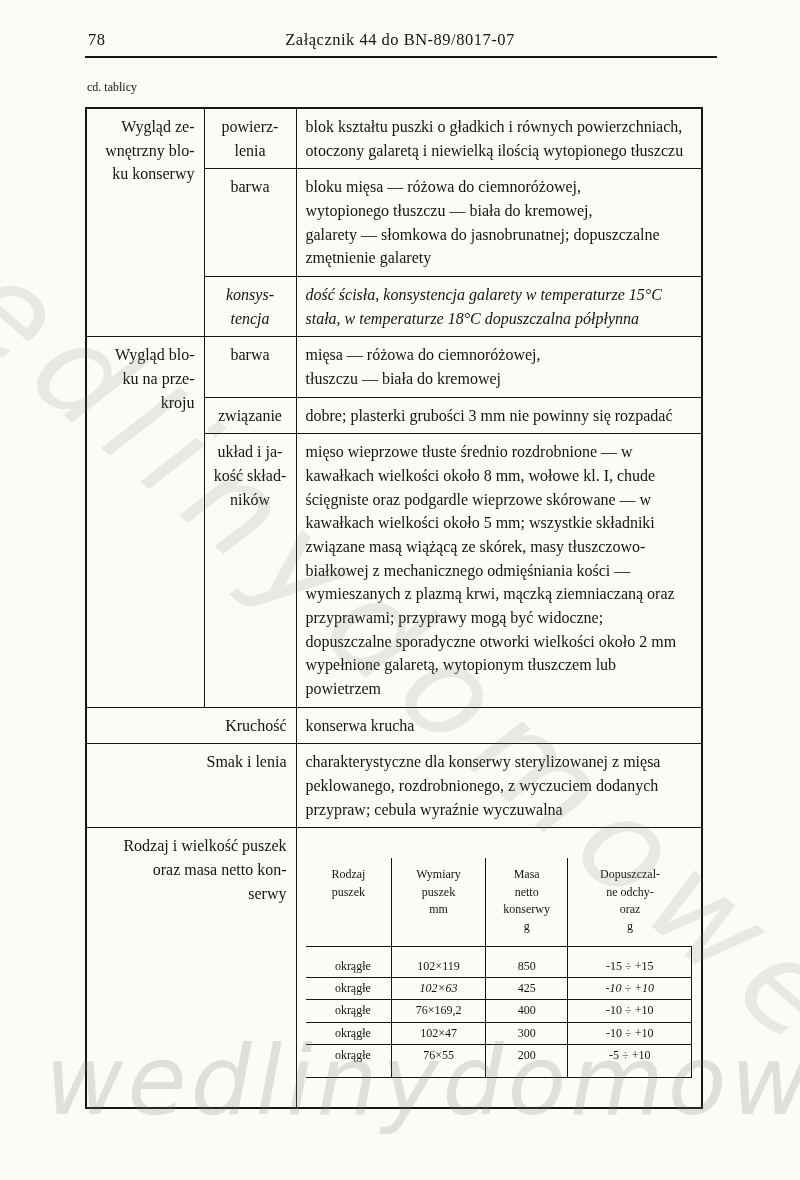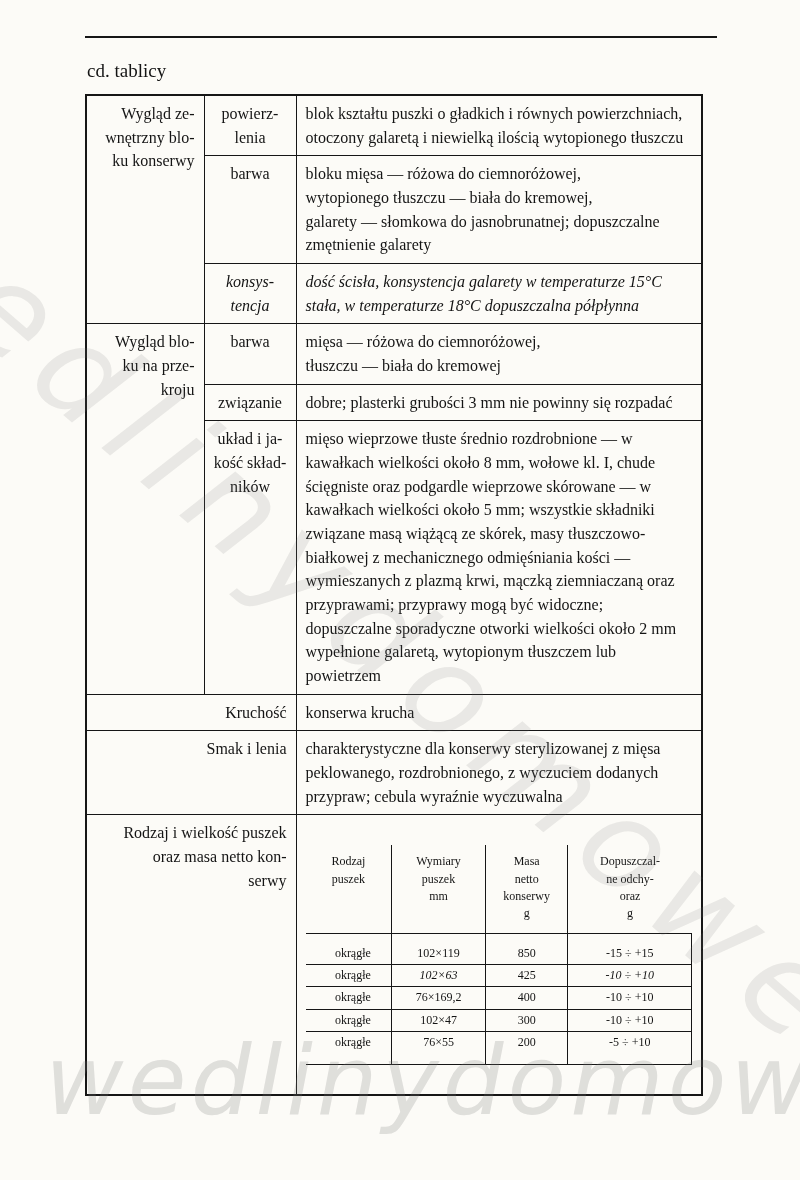--- a/index.html
+++ b/index.html
@@ -10,21 +10,21 @@
     color:#141414;
     font-family:"Liberation Serif","DejaVu Serif",serif;
     overflow:hidden;
   }
   .page { position:absolute; inset:0; padding:30px 85px 0 85px; z-index:1; }
 
   .header { position:relative; text-align:center; font-size:16.5px; letter-spacing:0.5px; }
   .page-num { position:absolute; left:3px; top:0; }
   .header-rule { height:2px; background:#161616; margin-top:6px; margin-right:-2px; }
 
-  .cont-label { margin:22px 0 12px 2px; font-size:19px; }
+  .cont-label { margin:22px 0 12px 2px; font-size:12px; }
 
   table.spec {
     border-collapse:collapse;
     width:616px;
     table-layout:fixed;
     font-size:16px;
     line-height:1.48;
   }
   table.spec, table.spec td { border:1.6px solid #161616; }
   table.spec { border-width:2px; }
@@ -64,20 +64,24 @@
     left:45px; top:1025px;
     font-size:96px; letter-spacing:4px;
     color:rgba(125,125,125,0.22);
   }
 </style>
 </head>
 <body>
 
 <div class="page">
 
+  <div class="header">
+    <span class="page-num">78</span>
+    <span>Załącznik 44 do BN-89/8017-07</span>
+  </div>
   <div class="header-rule"></div>
 
   <div class="cont-label">cd. tablicy</div>
 
   <table class="spec">
     <colgroup>
         <col class="c1">
         <col class="c2">
         <col class="c3">
       </colgroup>

